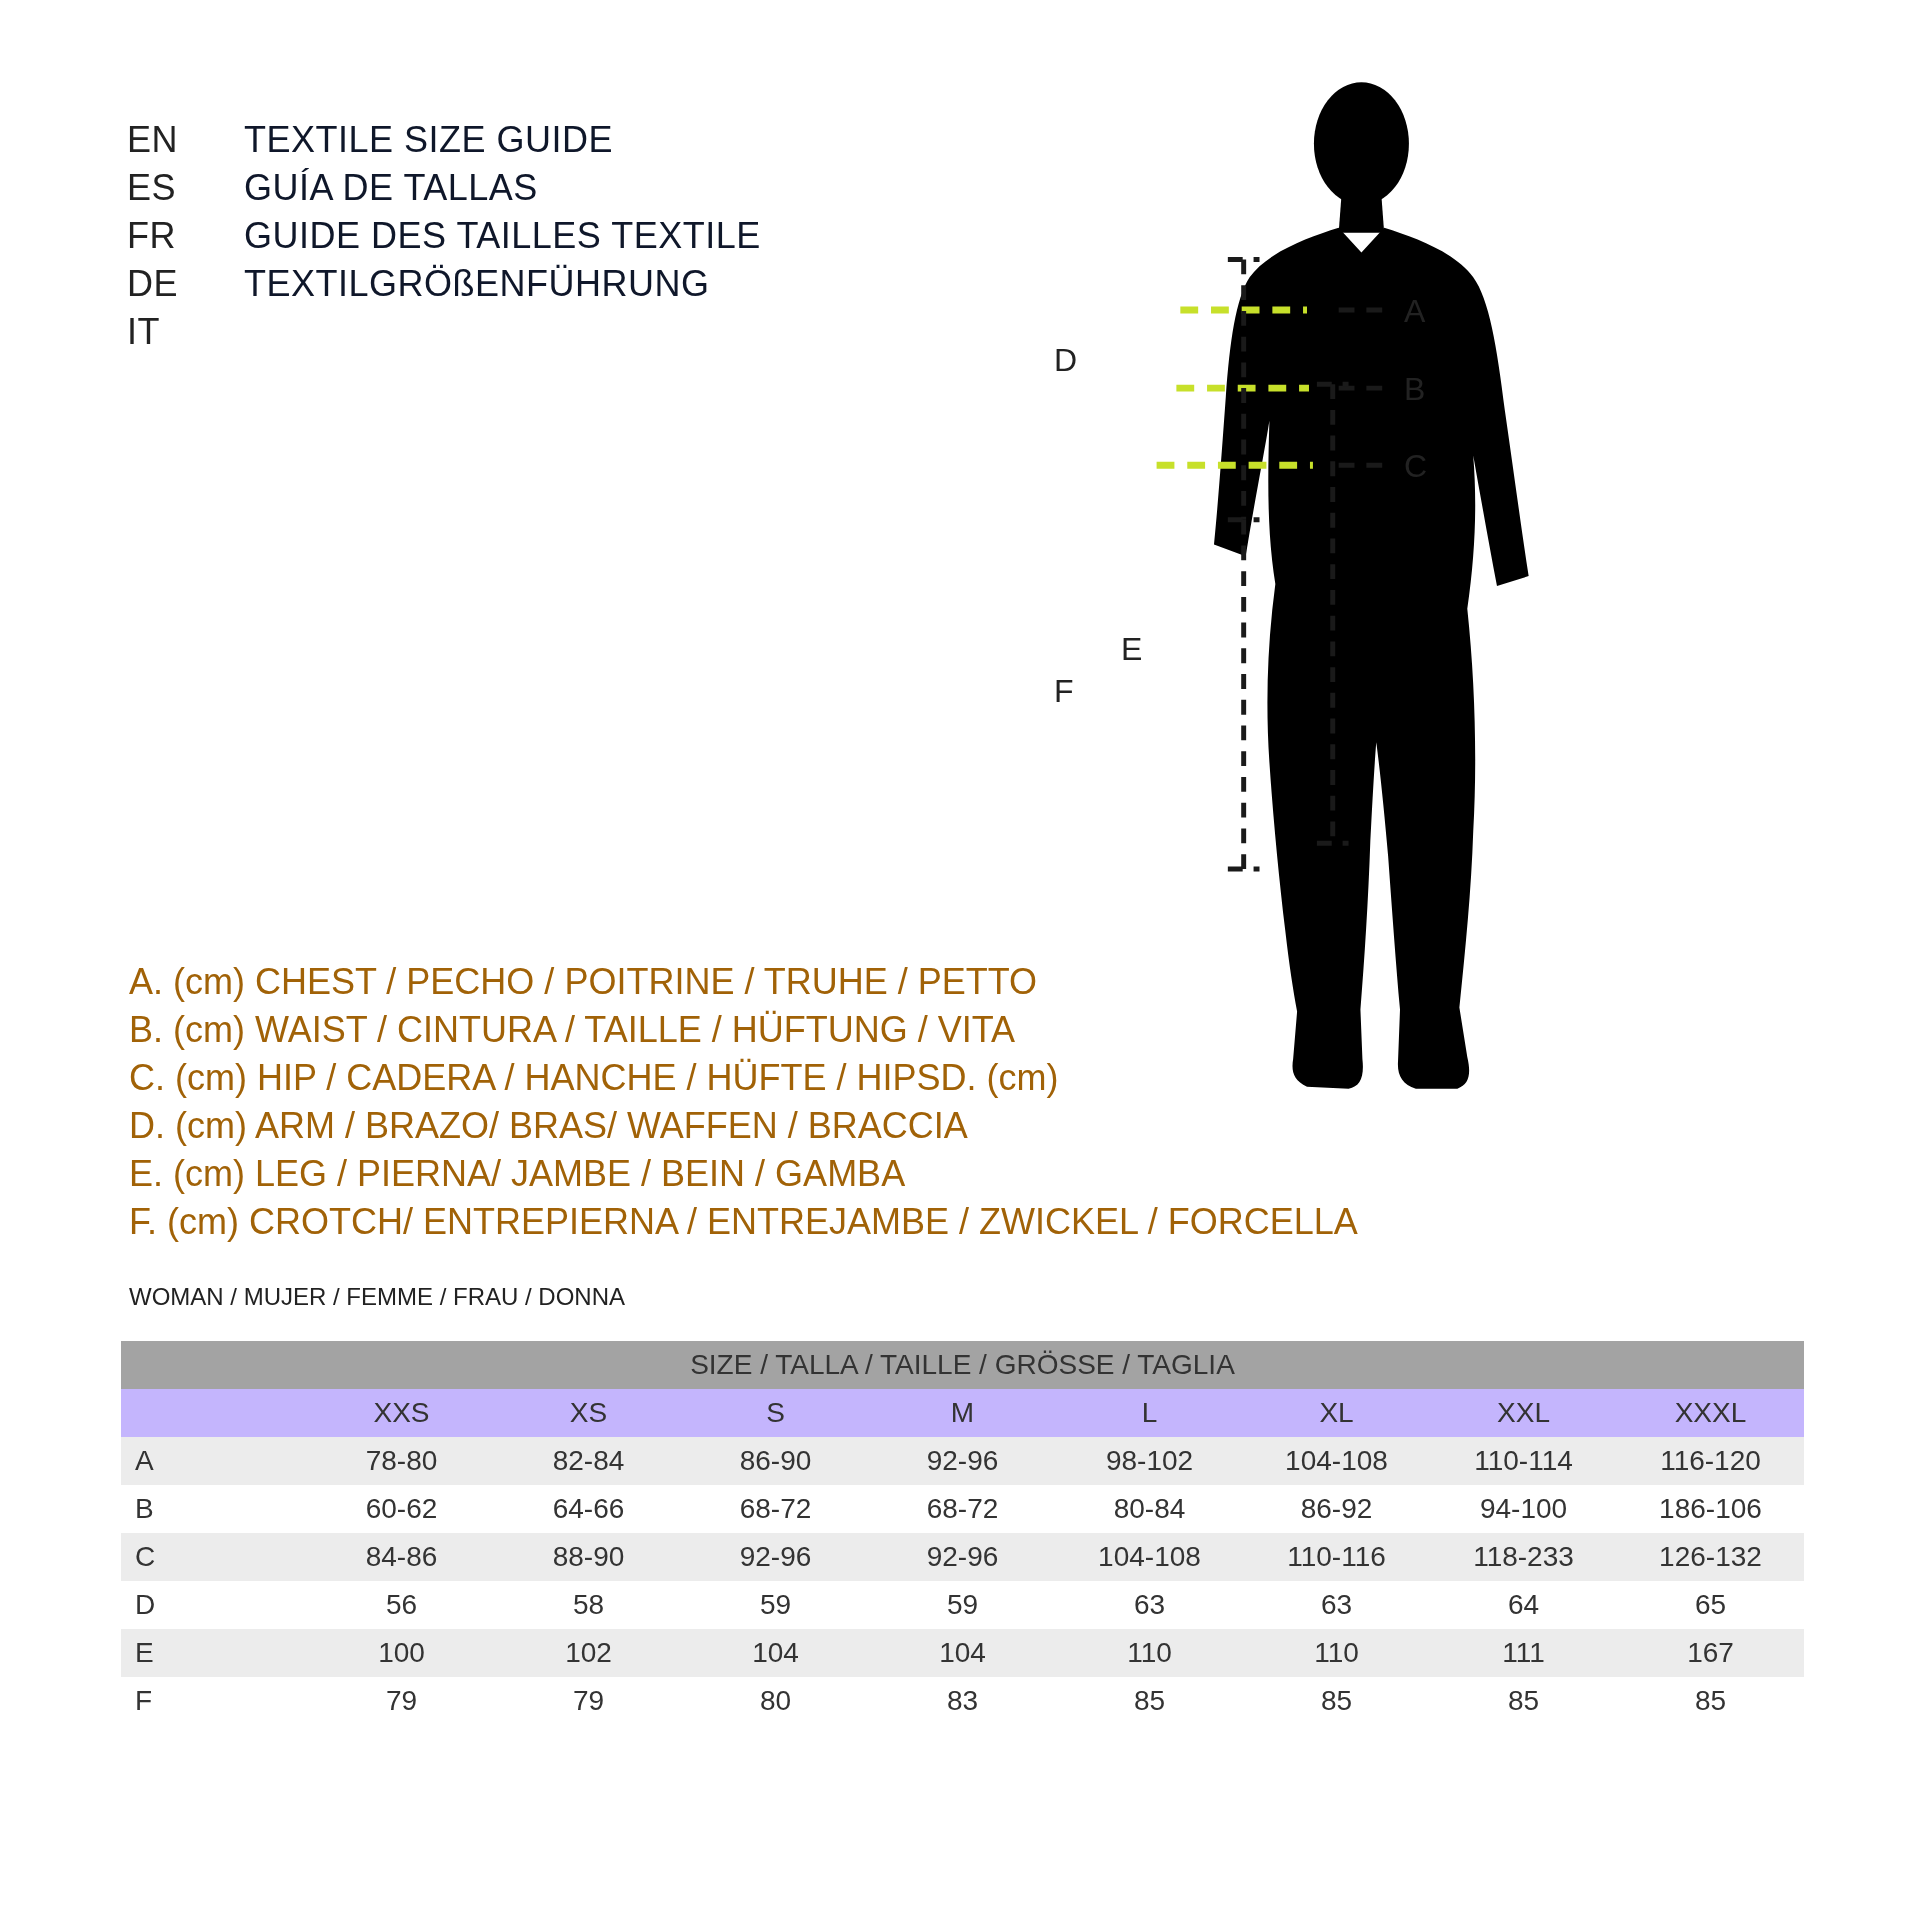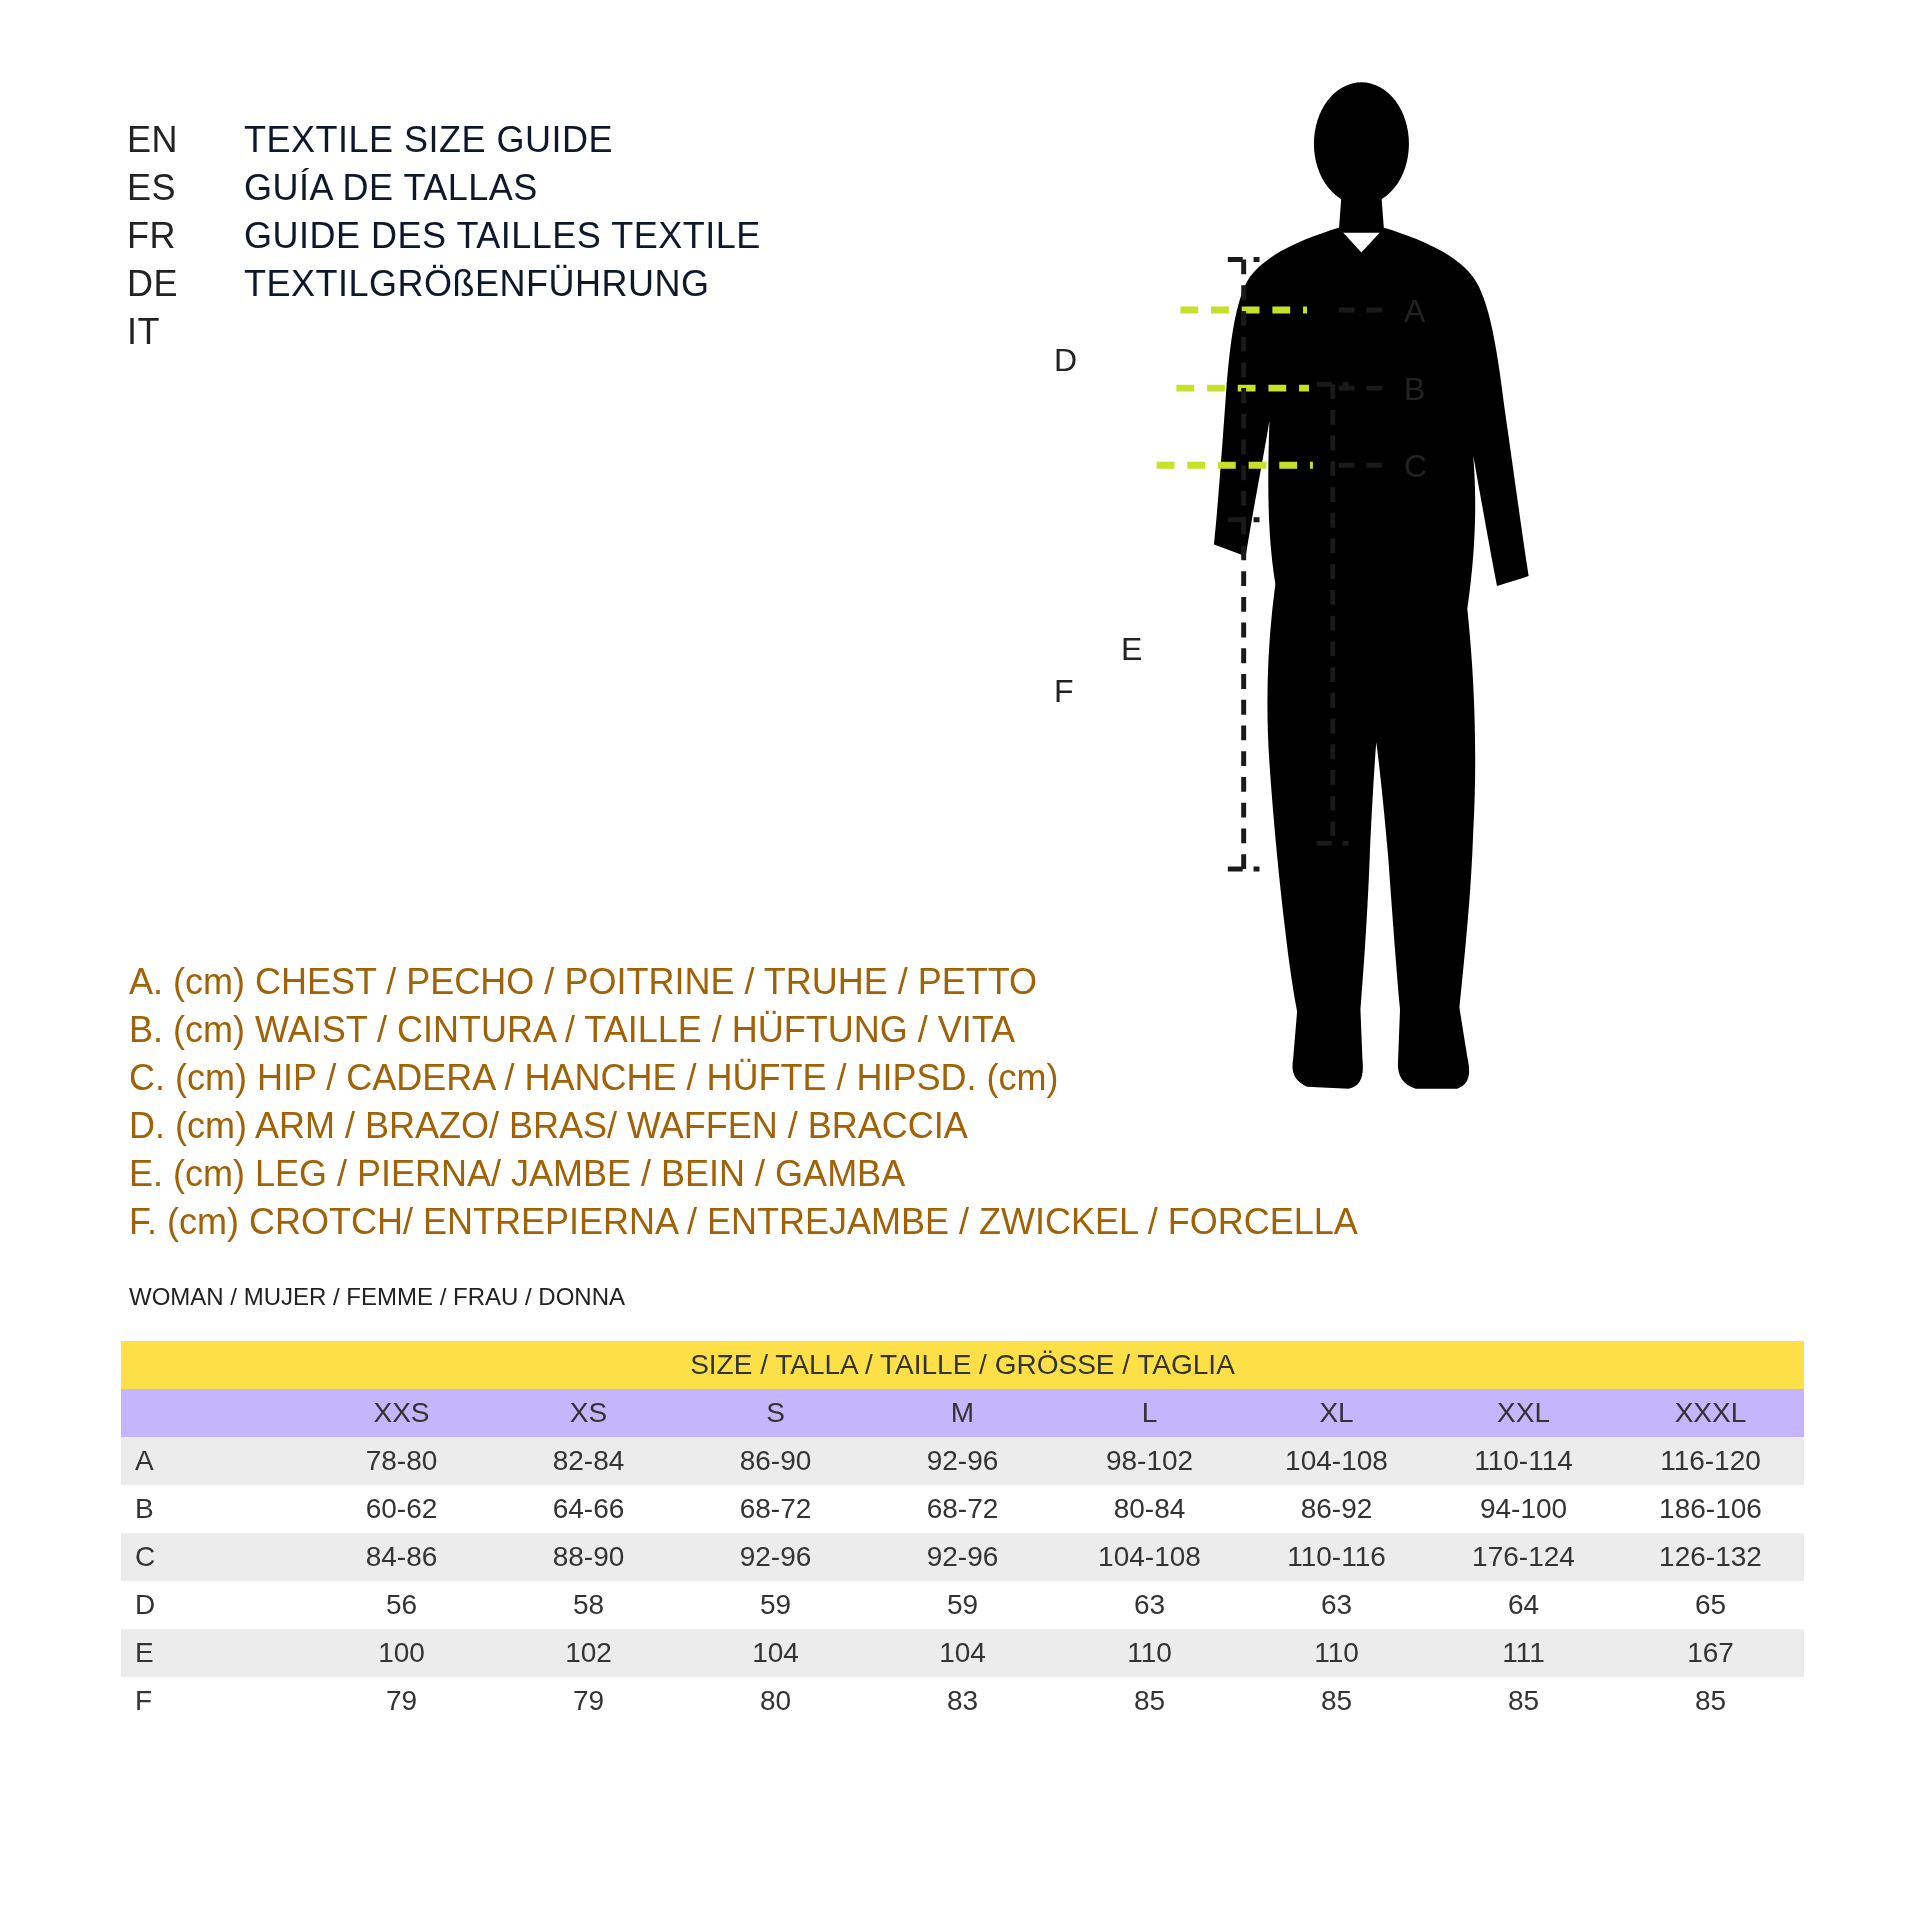--- a/index.html
+++ b/index.html
@@ -84,21 +84,21 @@
     text-align: center;
     vertical-align: middle;
   }
   #size-table .rowlabel {
     text-align: left;
     padding-left: 14px;
     width: 109px;
     color: #333;
   }
   .band-header td {
-    background: #fde047;
+    background: #a3a3a3;
     text-align: left;
     height: 51px;
     font-size: 29px;
     color: #2e2e2e;
     padding-left: 14px;
   }
   tr.shade td { background: #ececec; }
   tr.plain td { background: #ffffff; }
   tr.sizes td { background: #c4b5fd; height: 53px; }
 
@@ -295,21 +295,21 @@
     </tr>
 
     <tr class="shade">
       <td class="rowlabel">C</td>
       <td>84-86</td>
       <td>88-90</td>
       <td>92-96</td>
       <td>92-96</td>
       <td>104-108</td>
       <td>110-116</td>
-      <td>176-124</td>
+      <td>118-233</td>
       <td>126-132</td>
     </tr>
 
     <tr class="plain">
       <td class="rowlabel">D</td>
       <td>56</td>
       <td>58</td>
       <td>59</td>
       <td>59</td>
       <td>63</td>

